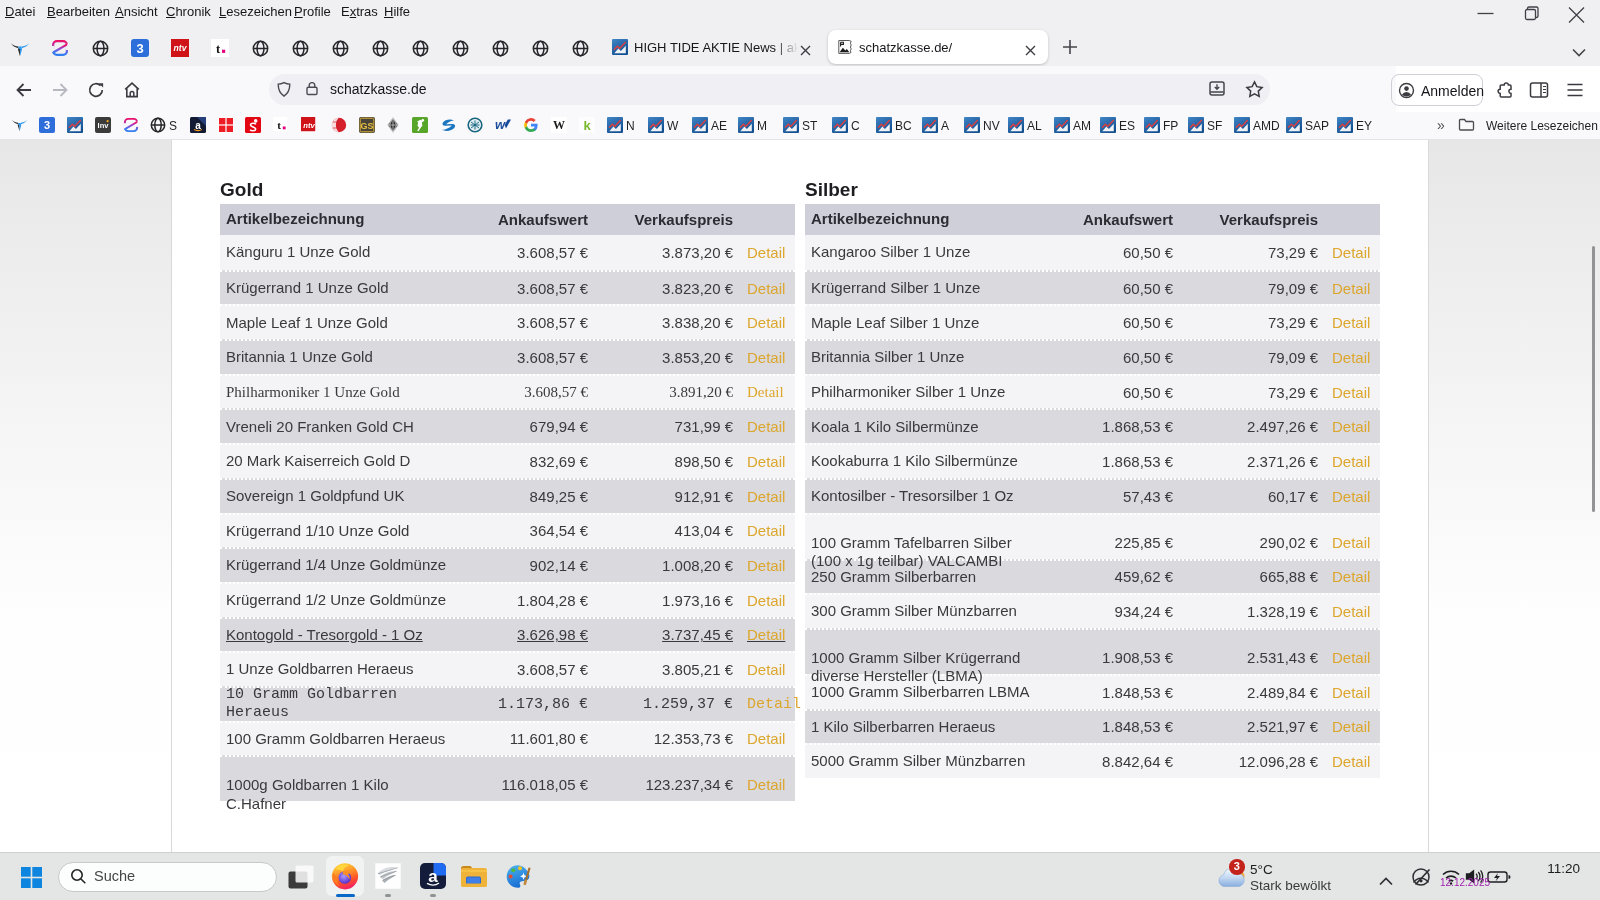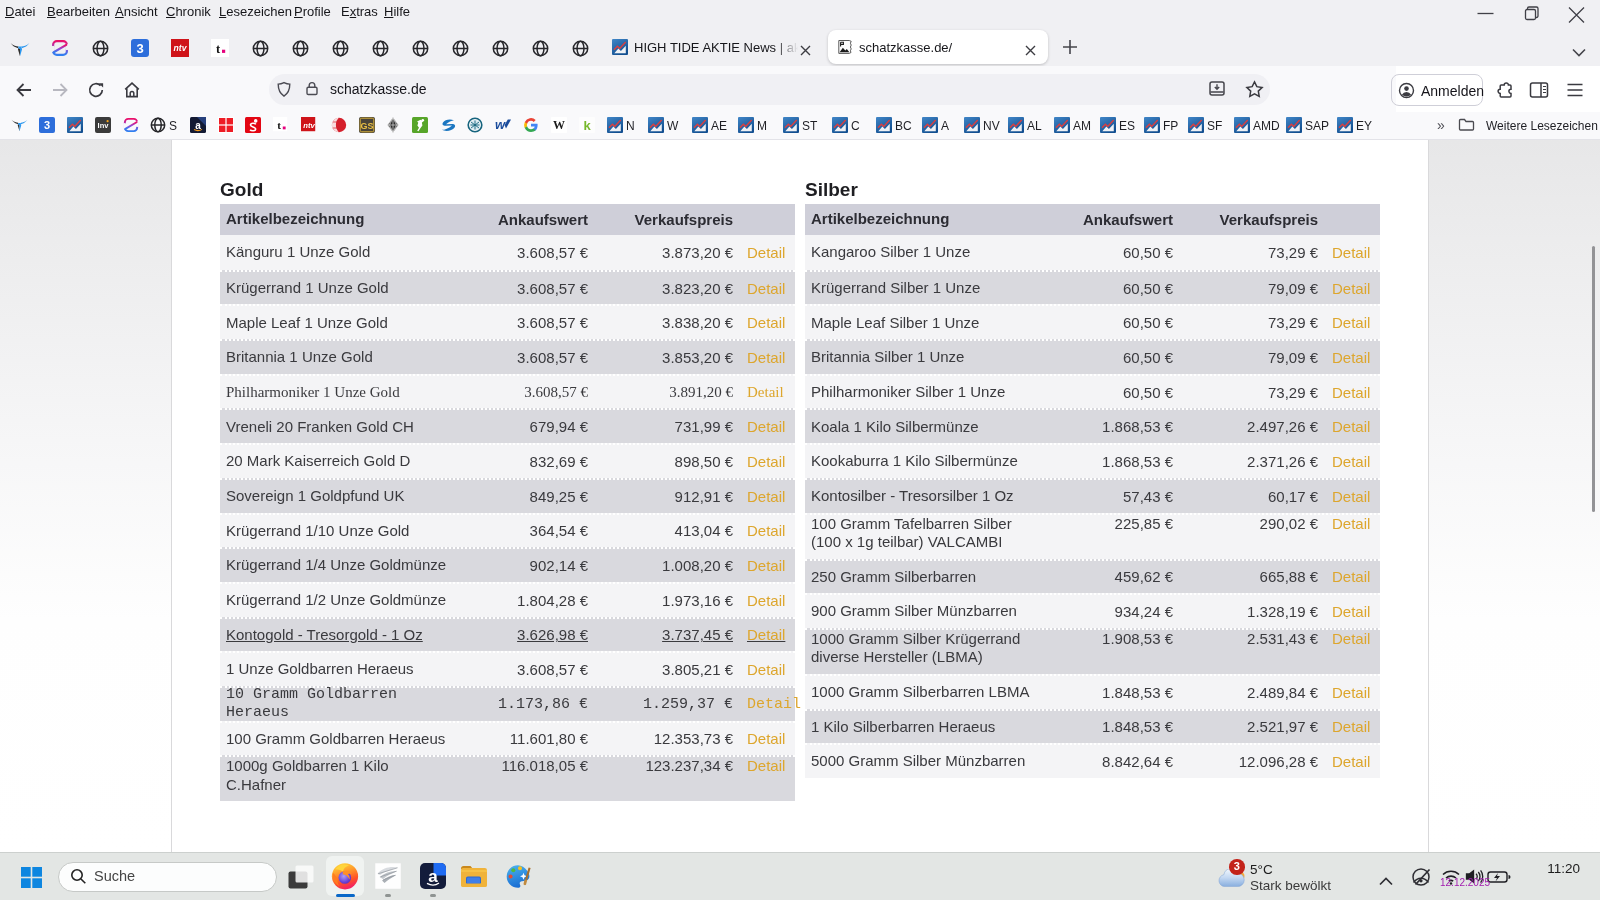--- a/index.html
+++ b/index.html
@@ -20,21 +20,21 @@
 #content { position:absolute; left:171px; top:0; width:1258px; height:712px; background:#fff;
   border-left:1px solid #d9d9db; border-right:1px solid #d9d9db; }
 .h2 { position:absolute; top:39px; font-size:19px; font-weight:bold; color:#1e1e22; }
 .ptable { position:absolute; width:575px; font-size:15px; color:#3a3a3e; }
 .thead { display:flex; height:31px; background:#cfcfd9; font-weight:bold; color:#2c2c33; align-items:center; }
 .trow { display:flex; border-top:2px dotted #fff; align-items:center; }
 .thead + .trow { border-top:none; }
 .trow.lt { background:#f4f4f6; }
 .trow.dk { background:#d9d9de; }
 .trow.d2 { align-items:flex-start; }
-.trow.d2 > div { padding-top:0; }
+.trow.d2 > div { padding-top:19px; }
 .c1 { width:240px; padding-left:6px; padding-right:8px; line-height:18.4px; }
 .c2 { width:140px; padding-right:12px; text-align:right; }
 .c3 { width:145px; padding-right:12px; text-align:right; }
 .c4 { width:50px; padding-left:2px; }
 .det { color:#dda62d; }
 #taskbar { position:absolute; left:0; top:852px; width:1600px; height:48px; background:#e3e6e4; border-top:1px solid #ccd0ce; }
 .tbi { position:absolute; display:flex; align-items:center; justify-content:center; }
 .dash { position:absolute; top:41px; width:6px; height:3px; border-radius:2px; background:#8f9492; }
 #scrollthumb { position:absolute; left:1592px; top:106px; width:3px; height:266px; background:#939396; border-radius:2px; }
 .trayico { position:absolute; }
@@ -750,21 +750,21 @@
         <div class="c3">290,02 €</div>
         <div class="c4"><span class="det">Detail</span></div>
       </div>
 <div class="trow dk" style="height:34.7px;">
         <div class="c1">250 Gramm Silberbarren</div>
         <div class="c2">459,62 €</div>
         <div class="c3">665,88 €</div>
         <div class="c4"><span class="det">Detail</span></div>
       </div>
 <div class="trow lt" style="height:34.7px;">
-        <div class="c1">900 Gramm Silber Münzbarren</div>
+        <div class="c1">300 Gramm Silber Münzbarren</div>
         <div class="c2">934,24 €</div>
         <div class="c3">1.328,19 €</div>
         <div class="c4"><span class="det">Detail</span></div>
       </div>
 <div class="trow dk d2" style="height:46px;">
         <div class="c1">1000 Gramm Silber Krügerrand diverse Hersteller (LBMA)</div>
         <div class="c2">1.908,53 €</div>
         <div class="c3">2.531,43 €</div>
         <div class="c4"><span class="det">Detail</span></div>
       </div>

